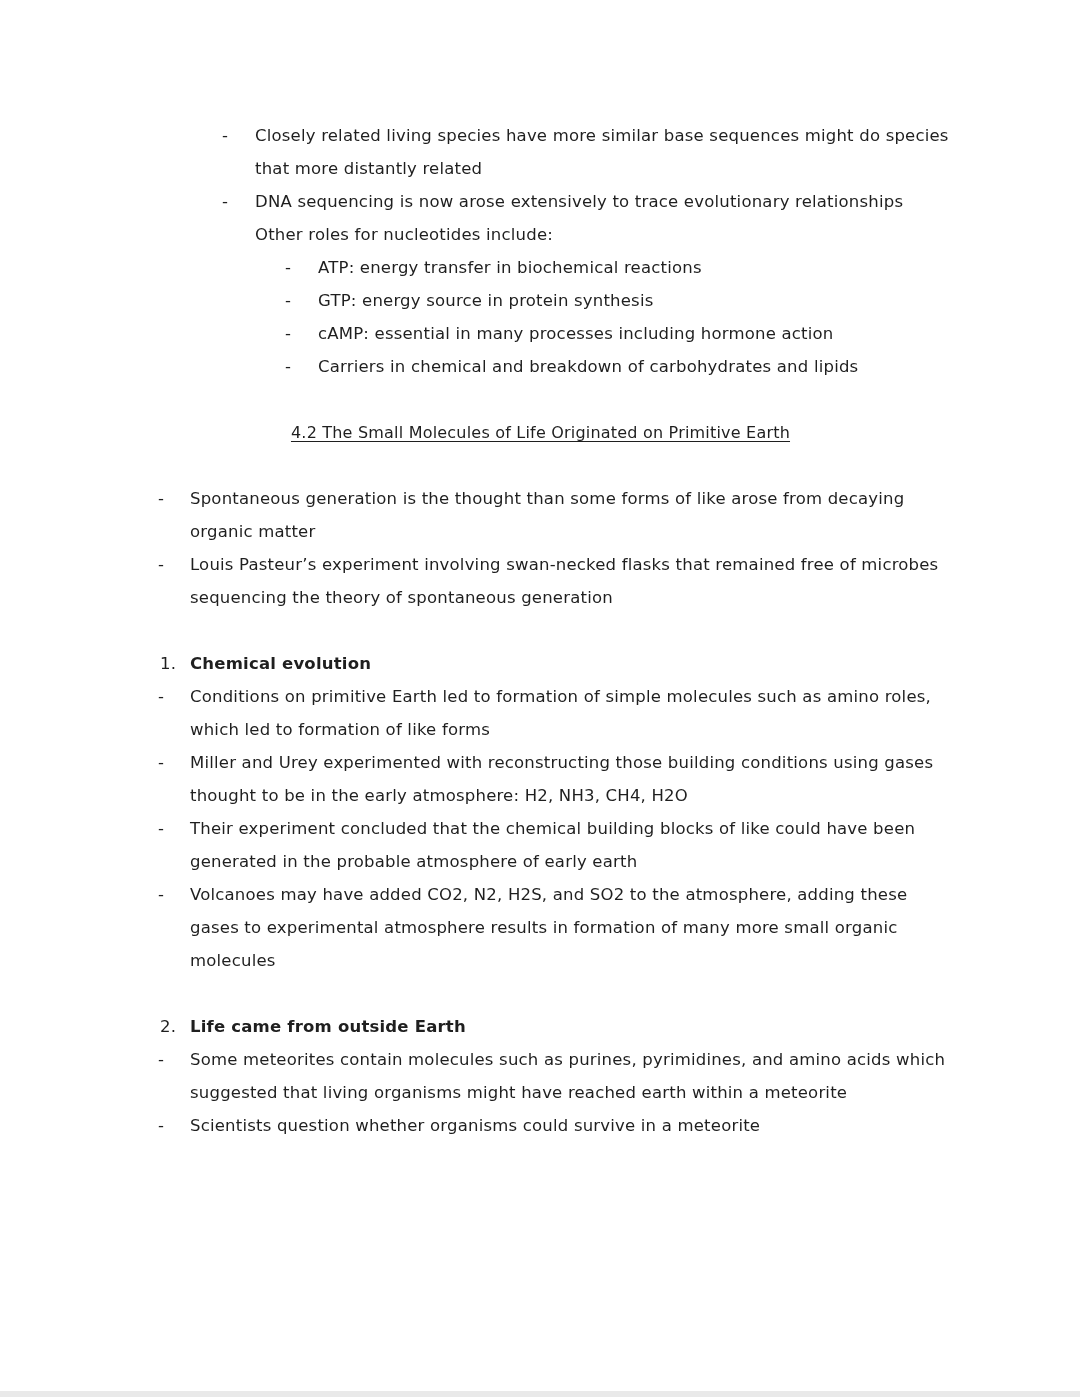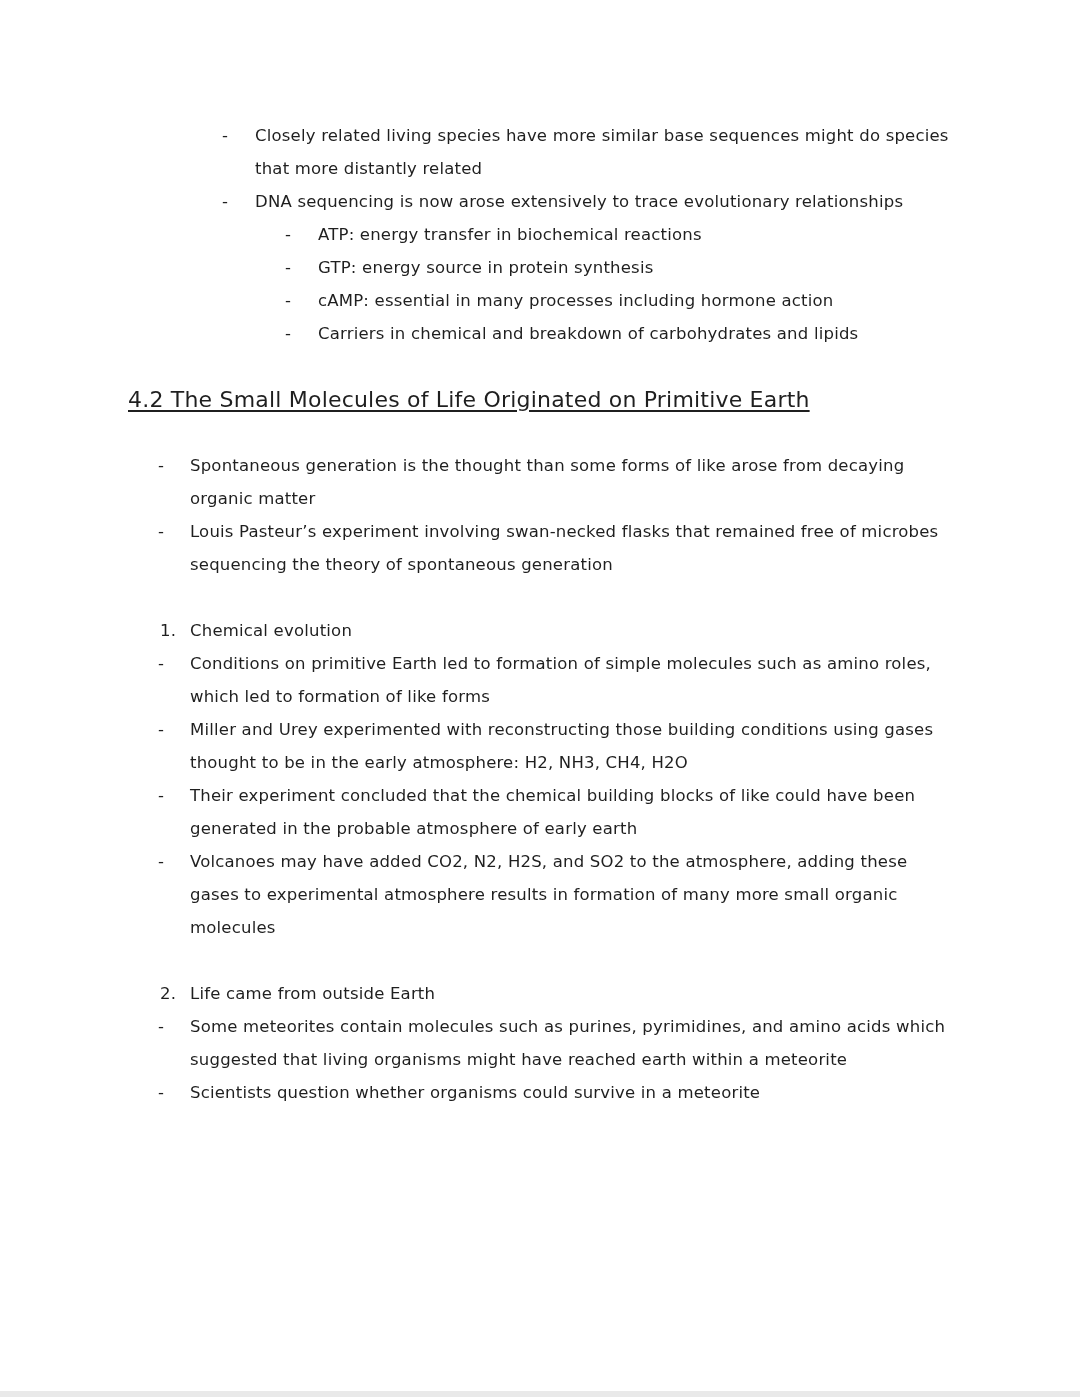--- a/index.html
+++ b/index.html
@@ -23,39 +23,40 @@
     background: #ffffff;
   }
   .doc {
     font-size: 16.5px;
     line-height: 33px;
     letter-spacing: 0.2px;
   }
   .para { margin: 0; }
   .indent2 { margin-left: 127px; }
   .heading {
-    font-size: 22px;
+    font-size: 16px;
     font-weight: 400;
     line-height: 33px;
     text-decoration: underline;
     text-underline-offset: 3px;
     margin: 0;
+    text-align: center;
   }
   .spacer { height: 33px; }
   .li { display: flex; }
   .li .marker { flex: 0 0 32px; }
   .li .text { flex: 1 1 auto; }
   .level1 { margin-left: 30px; }
   .level2 { margin-left: 94px; }
   .level2 .marker { flex-basis: 33px; }
   .level3 { margin-left: 157px; }
   .level3 .marker { flex-basis: 33px; }
   .numbered { margin-left: 32px; }
   .numbered .marker { flex-basis: 30px; }
-  .bold { font-weight: 400; }
+  .bold { font-weight: 700; }
   .page-gap {
     position: absolute;
     left: 0;
     bottom: 0;
     width: 1080px;
     height: 6px;
     background: #e9e9e9;
   }
 </style>
 </head>
@@ -64,20 +65,21 @@
 <div class="page">
   <div class="doc">
       <div class="li level2">
         <span class="marker">-</span>
         <span class="text">Closely related living species have more similar base sequences might do species that more distantly related</span>
       </div>
       <div class="li level2">
         <span class="marker">-</span>
         <span class="text">DNA sequencing is now arose extensively to trace evolutionary relationships</span>
       </div>
+      <div class="para indent2">Other roles for nucleotides include:</div>
       <div class="li level3">
         <span class="marker">-</span>
         <span class="text">ATP: energy transfer in biochemical reactions</span>
       </div>
       <div class="li level3">
         <span class="marker">-</span>
         <span class="text">GTP: energy source in protein synthesis</span>
       </div>
       <div class="li level3">
         <span class="marker">-</span>

